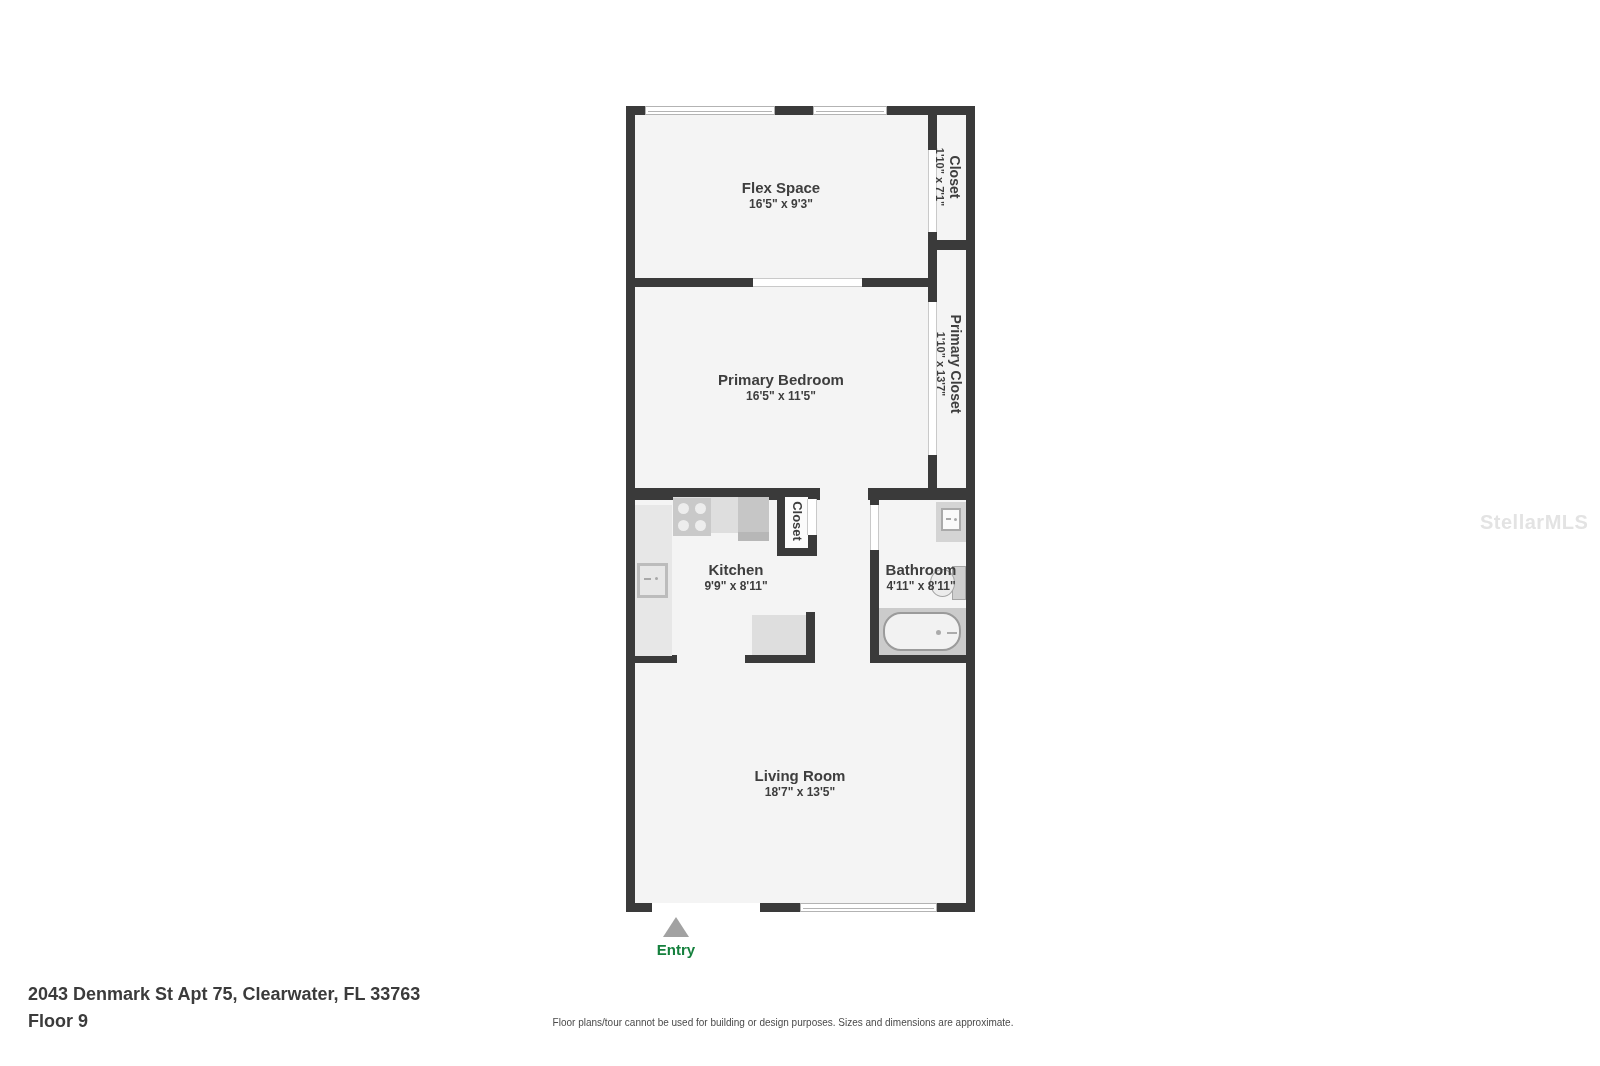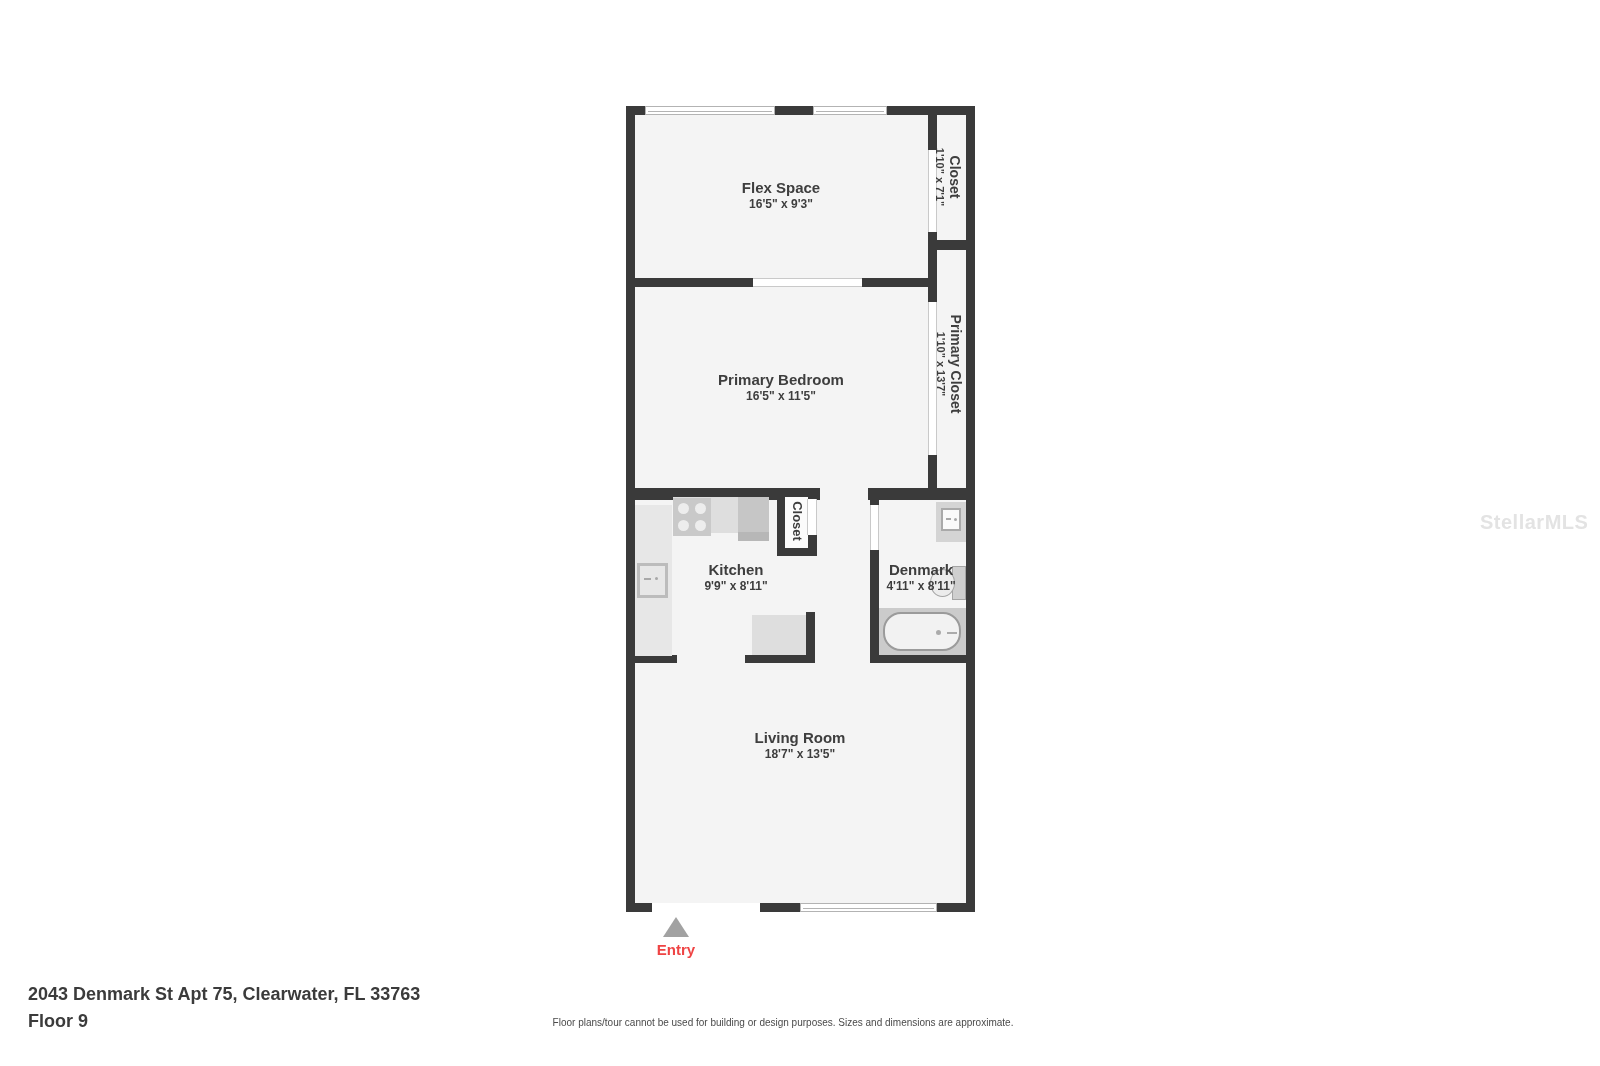--- a/index.html
+++ b/index.html
@@ -24,21 +24,21 @@
   .rot{transform:translate(-50%,-50%) rotate(90deg);}
   .rot .room-name{font-size:14px;}
   .rot .room-dims{font-size:11px; margin-top:1px;}
   .fixture{background:#d9d9d9;}
   .burner{position:absolute; width:11px; height:11px; border-radius:50%; background:#ededed;}
   .entry-arrow{
     width:0; height:0;
     border-left:13px solid transparent; border-right:13px solid transparent;
     border-bottom:20px solid #a2a2a2;
   }
-  .entry-label{transform:translateX(-50%); font-size:15px; font-weight:bold; color:#ef4444;}
+  .entry-label{transform:translateX(-50%); font-size:15px; font-weight:bold; color:#15803d;}
   .footer-text{font-size:18px; font-weight:bold; color:#3b3b3b;}
   .disclaimer{transform:translateX(-50%); font-size:10px; font-weight:normal; color:#4a4a4a; white-space:nowrap;}
   .watermark{font-size:20px; font-weight:bold; color:#e3e3e3; letter-spacing:0.5px;}
 </style>
 </head>
 <body>
 
 <div id="canvas">
 
   <div class="abs floor" style="left:626px;top:106px;width:349px;height:806px;"></div>
@@ -117,25 +117,25 @@
     <div class="room-name">Primary Bedroom</div>
     <div class="room-dims">16'5" x 11'5"</div>
   </div>
 
   <div class="abs room-label" style="left:736px;top:578px;">
     <div class="room-name">Kitchen</div>
     <div class="room-dims">9'9" x 8'11"</div>
   </div>
 
   <div class="abs room-label" style="left:921px;top:578px;">
-    <div class="room-name">Denmark</div>
+    <div class="room-name">Bathroom</div>
     <div class="room-dims">4'11" x 8'11"</div>
   </div>
 
-  <div class="abs room-label" style="left:800px;top:746px;">
+  <div class="abs room-label" style="left:800px;top:784px;">
     <div class="room-name">Living Room</div>
     <div class="room-dims">18'7" x 13'5"</div>
   </div>
 
   <div class="abs room-label rot" style="left:948px;top:177px;">
     <div class="room-name">Closet</div>
     <div class="room-dims">1'10" x 7'1"</div>
   </div>
 
   <div class="abs room-label rot" style="left:949px;top:364px;">

